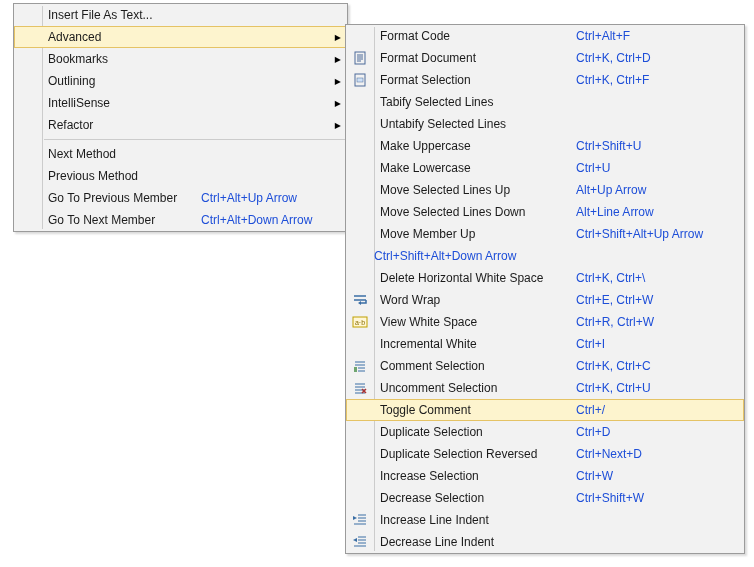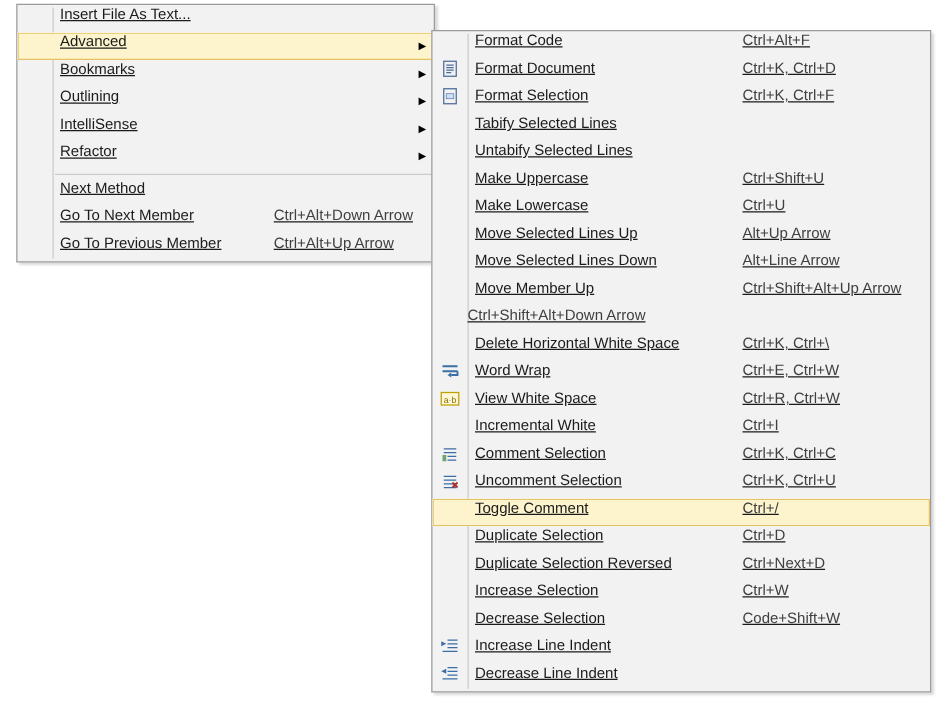--- a/index.html
+++ b/index.html
@@ -14,24 +14,23 @@
     overflow: hidden;
   }
   .menu-panel {
     position: absolute;
     background: #f2f2f2;
     border: 1px solid #9b9b9b;
     box-shadow: 2px 2px 2px rgba(0,0,0,0.15);
   }
   .menu-item {
     display: flex;
-    align-items: flex-start;
+    align-items: center;
     height: 22px;
     position: relative;
-    text-decoration: underline;
   }
   .menu-item.highlight {
     background: #fdf4ce;
     box-shadow: inset 0 0 0 1px #e5c365;
   }
   .icon-col {
     width: 28px;
     flex: 0 0 28px;
     display: flex;
     align-items: center;
@@ -39,22 +38,23 @@
   }
   .label-col {
     flex: 1 1 auto;
     padding-left: 6px;
     white-space: nowrap;
     overflow: hidden;
     text-overflow: ellipsis;
   }
   .shortcut-col {
     flex: 0 0 auto;
+    padding-right: 18px;
     white-space: nowrap;
-    color: #404040;
+    color: #1d4ed8;
   }
   .arrow-col {
     position: absolute;
     right: 6px;
     top: 50%;
     transform: translateY(-50%);
     font-size: 8px;
     color: #000;
   }
   .separator {
@@ -129,27 +129,32 @@
       <span class="arrow-col">▶</span>
     </div>
     <div class="separator"></div>
     <div class="menu-item">
       <span class="icon-col mi-icon"></span>
       <span class="label-col">Next Method</span>
       <span class="shortcut-col"></span>
     </div>
     <div class="menu-item">
       <span class="icon-col mi-icon"></span>
+      <span class="label-col">Previous Method</span>
+      <span class="shortcut-col"></span>
+    </div>
+    <div class="menu-item">
+      <span class="icon-col mi-icon"></span>
+      <span class="label-col">Go To Previous Member</span>
+      <span class="shortcut-col">Ctrl+Alt+Up Arrow</span>
+    </div>
+    <div class="menu-item">
+      <span class="icon-col mi-icon"></span>
       <span class="label-col">Go To Next Member</span>
       <span class="shortcut-col">Ctrl+Alt+Down Arrow</span>
-    </div>
-    <div class="menu-item">
-      <span class="icon-col mi-icon"></span>
-      <span class="label-col">Go To Previous Member</span>
-      <span class="shortcut-col">Ctrl+Alt+Up Arrow</span>
     </div>
   </div>
 
 <div id="right-menu" class="menu-panel">
   <div class="gutter-line"></div>
 <div class="menu-item">
       <span class="icon-col mi-icon"></span>
       <span class="label-col">Format Code</span>
       <span class="shortcut-col">Ctrl+Alt+F</span>
     </div>
@@ -290,21 +295,21 @@
       <span class="shortcut-col">Ctrl+Next+D</span>
     </div>
     <div class="menu-item">
       <span class="icon-col mi-icon"></span>
       <span class="label-col">Increase Selection</span>
       <span class="shortcut-col">Ctrl+W</span>
     </div>
     <div class="menu-item">
       <span class="icon-col mi-icon"></span>
       <span class="label-col">Decrease Selection</span>
-      <span class="shortcut-col">Code+Shift+W</span>
+      <span class="shortcut-col">Ctrl+Shift+W</span>
     </div>
     <div class="menu-item">
       <span class="icon-col mi-icon">
         <svg width="16" height="16">
           <line x1="6" y1="3" x2="14" y2="3" stroke="#3a6ea5"></line>
           <line x1="6" y1="6" x2="14" y2="6" stroke="#3a6ea5"></line>
           <line x1="6" y1="9" x2="14" y2="9" stroke="#3a6ea5"></line>
           <line x1="2" y1="12" x2="14" y2="12" stroke="#3a6ea5"></line>
           <polygon points="1,4 5,6 1,8" fill="#3a6ea5"></polygon>
         </svg>

